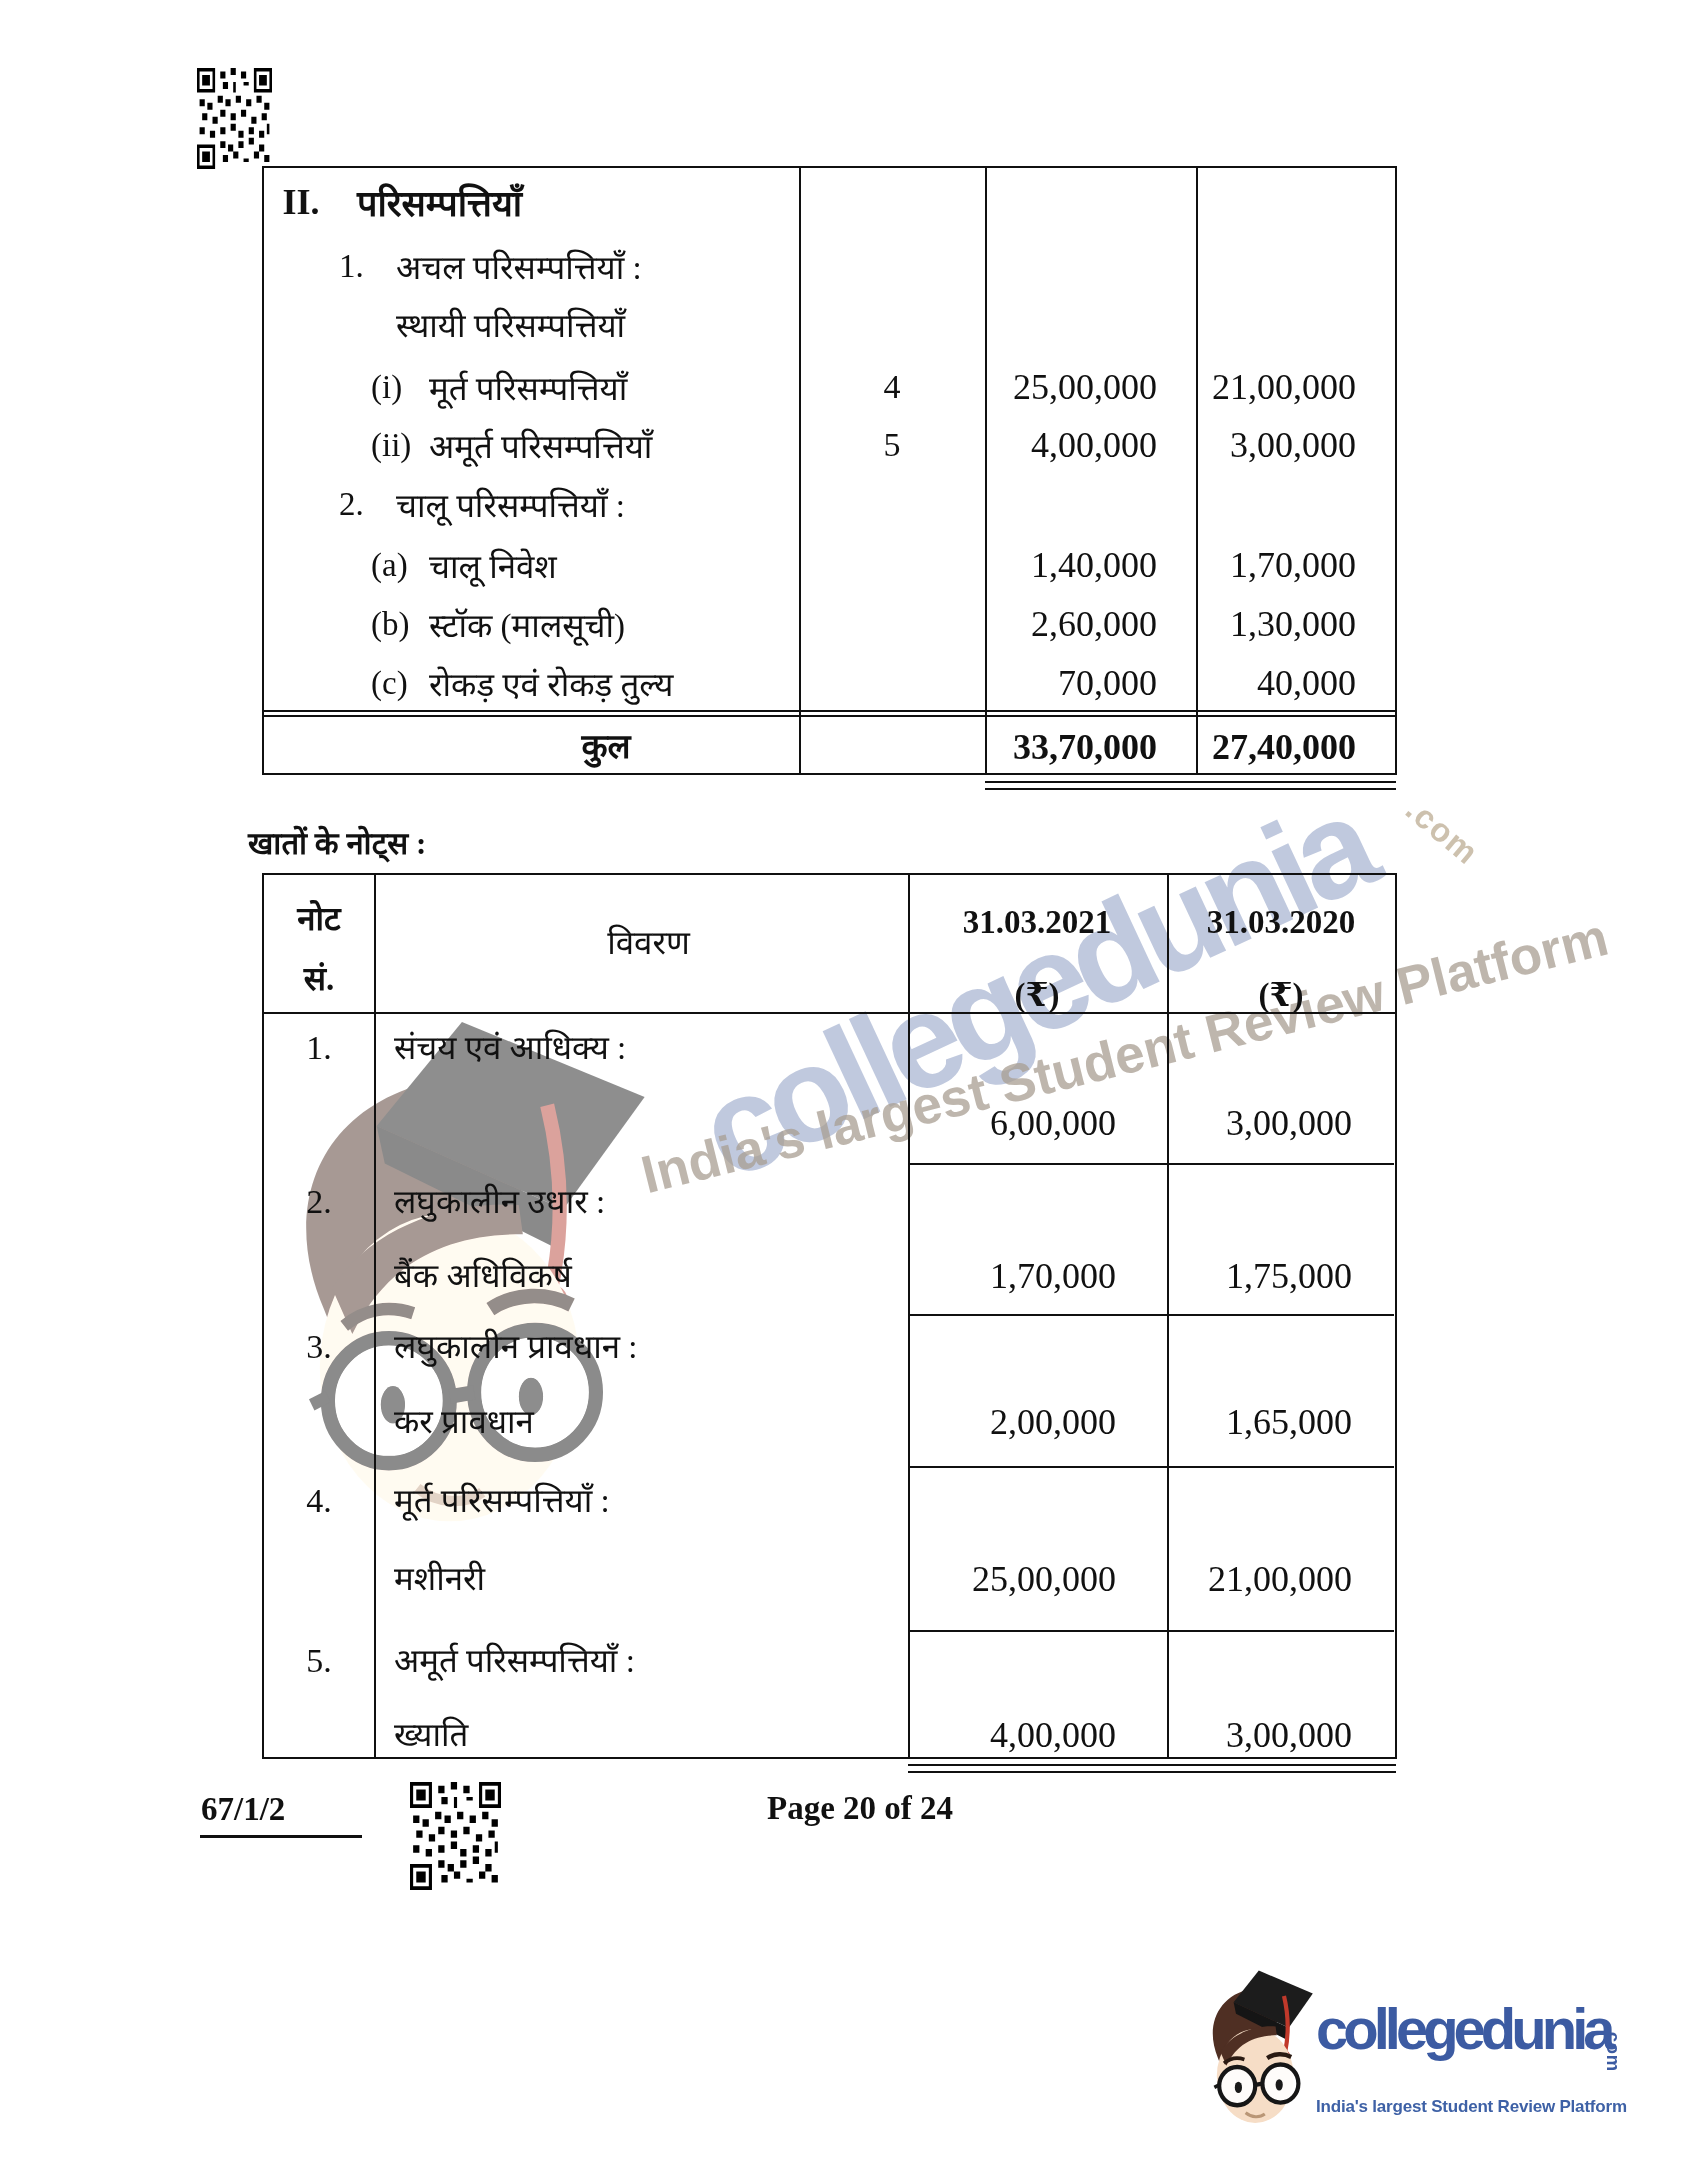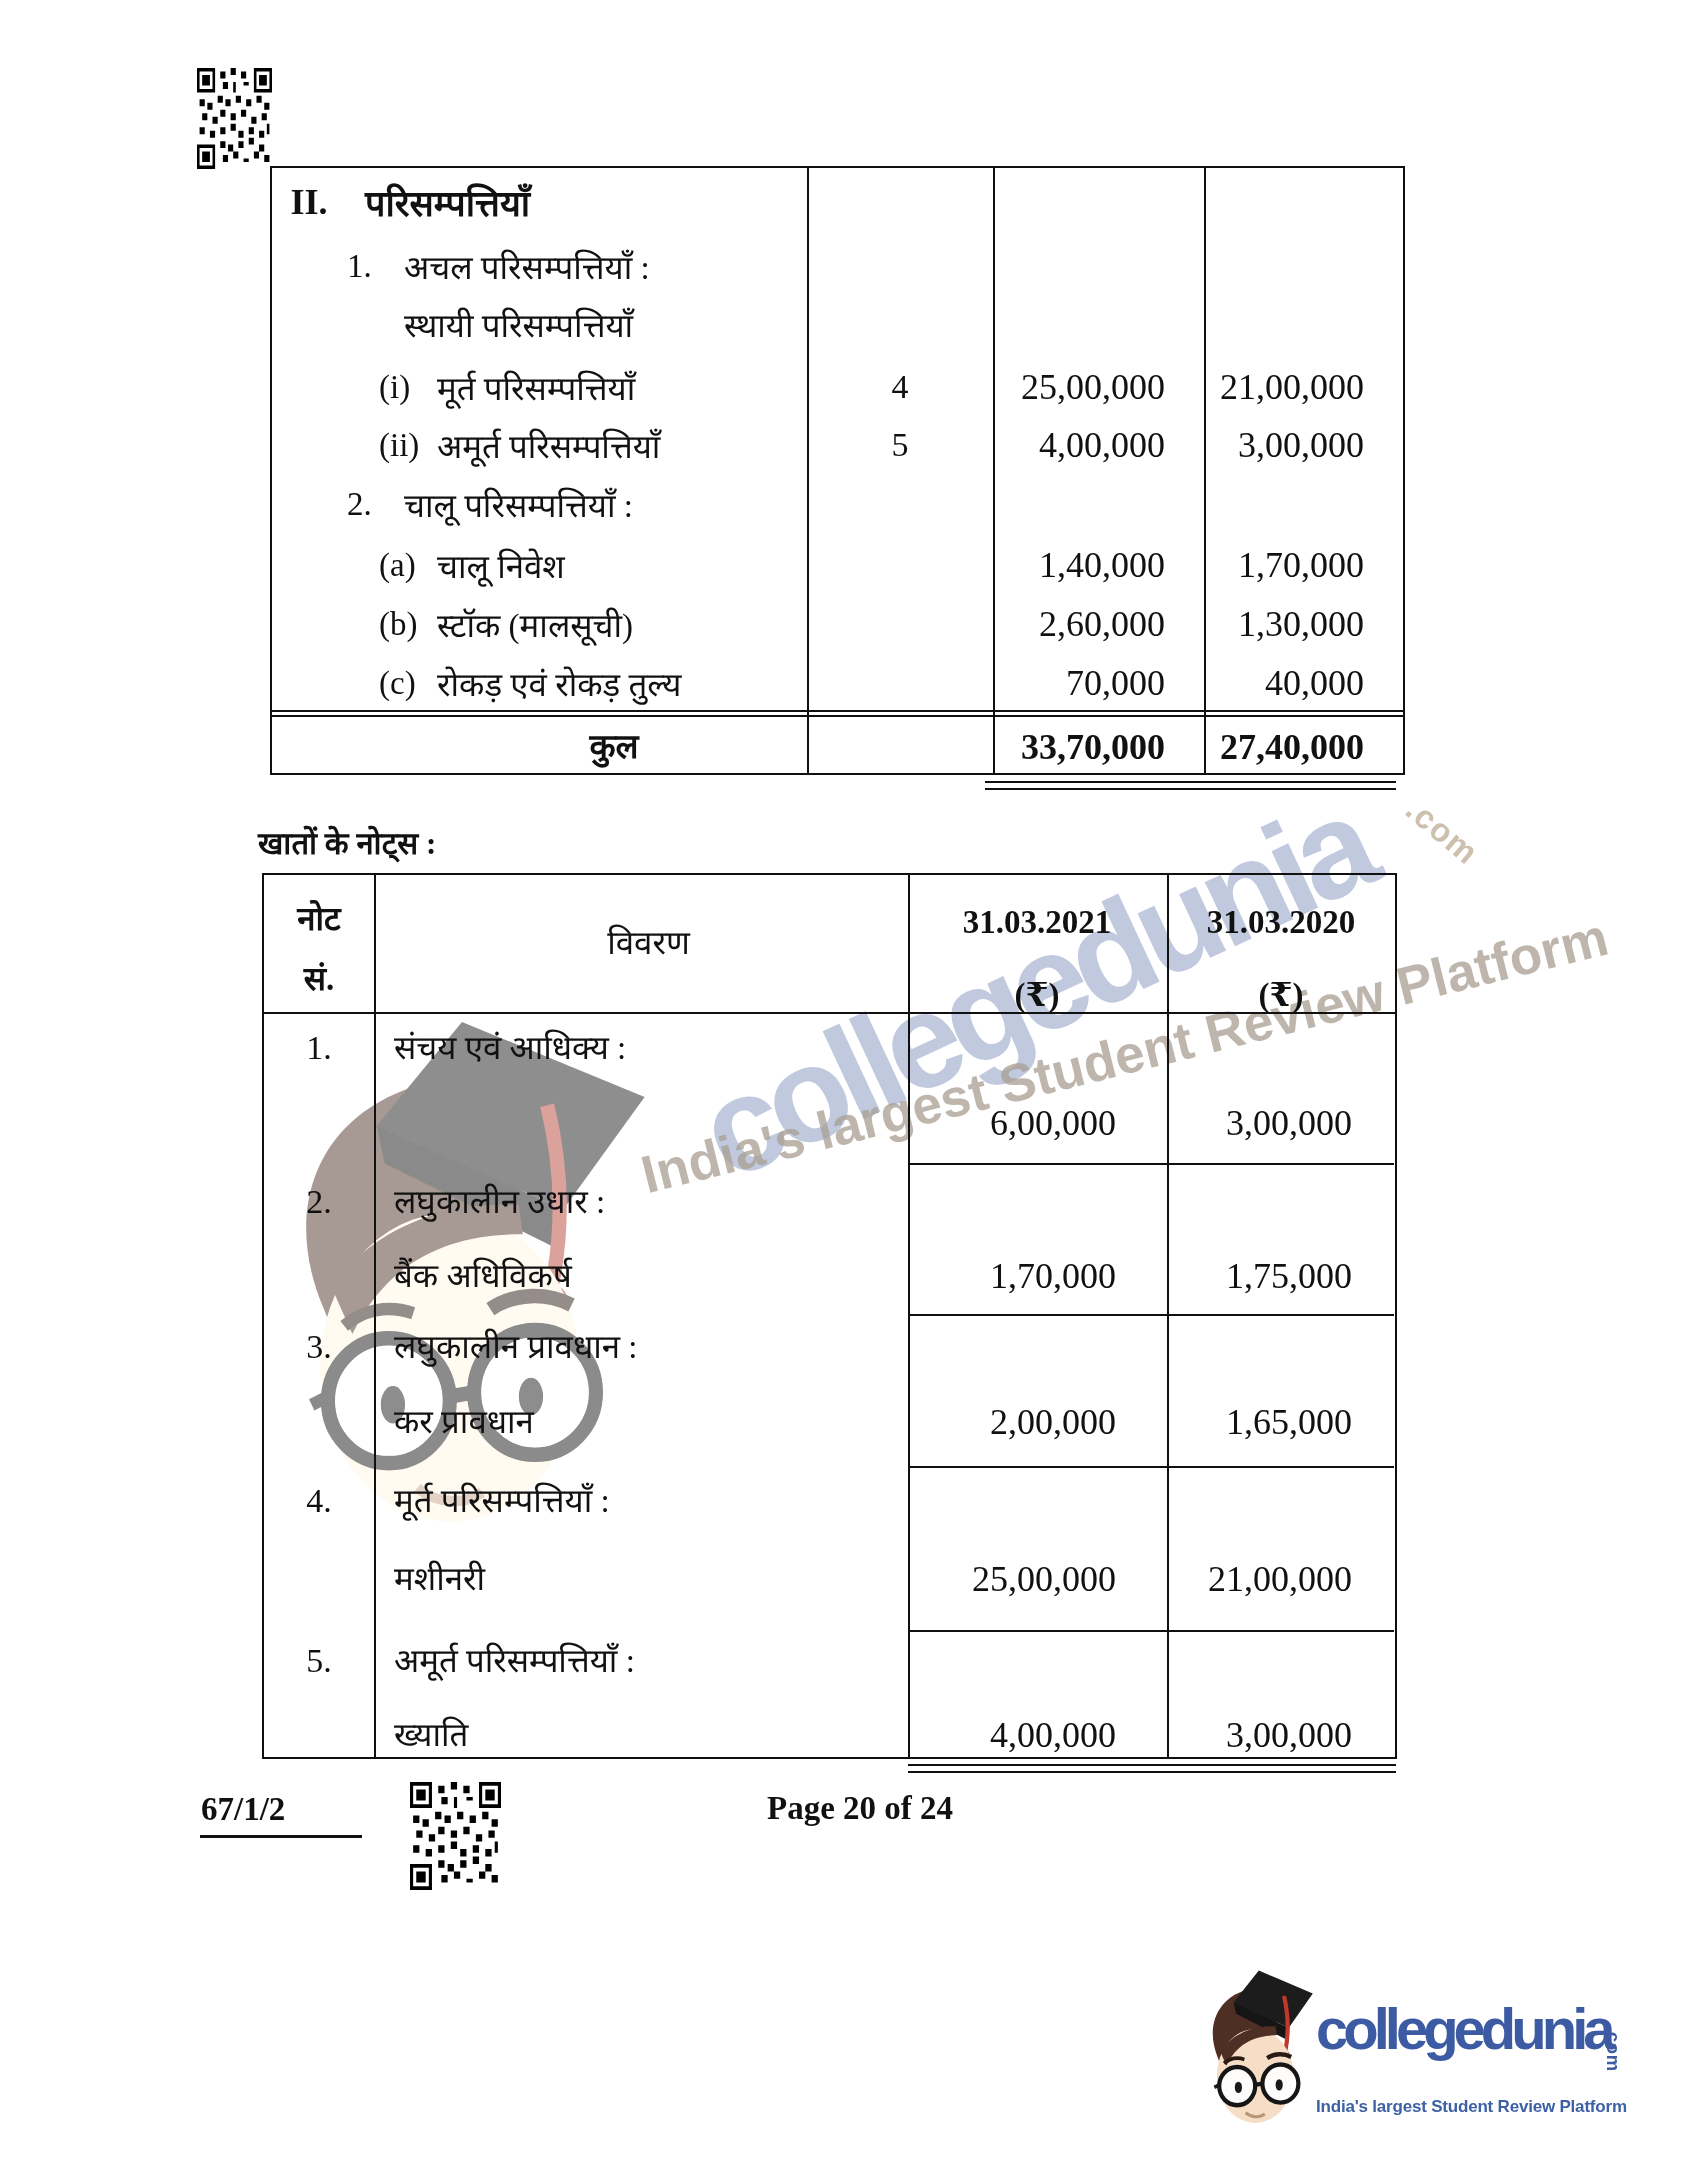--- a/index.html
+++ b/index.html
@@ -21,21 +21,21 @@
               font-family:"Liberation Sans","DejaVu Sans",sans-serif;font-weight:bold;
               font-size:53px;color:rgba(168,158,145,.75);white-space:nowrap;}
 
   
   .qr{position:absolute;z-index:2;}
   .qr-top{left:197px;top:68px;width:75px;height:101px;}
   .qr-bottom{left:410px;top:1782px;width:91px;height:108px;}
 
   
   .ttable{position:absolute;left:262px;top:166px;width:1135px;height:609px;
-          border:2.1px solid #101010;box-sizing:border-box;z-index:2;margin-left:8px;}
+          border:2.1px solid #101010;box-sizing:border-box;z-index:2;}
   .vline{position:absolute;top:0;bottom:0;width:2.1px;background:#101010;}
   .ttable .v1{left:535px;} .ttable .v2{left:721px;} .ttable .v3{left:932px;}
   .trow{position:absolute;left:0;width:1130px;height:60px;display:grid;
         grid-template-columns:535px 186px 211px 199px;align-items:center;}
   .cl{position:relative;height:100%;}
   .rnum,.rtxt{position:absolute;top:50%;transform:translateY(-50%);white-space:nowrap;}
   .dev{font-size:33px;}
   .ind-t .rnum{left:18.5px;font-weight:bold;font-size:36px;}
   .ind-t .rtxt{left:93px;font-weight:bold;font-size:36px;}
   .ind-a .rnum{left:75px;} .ind-a .rtxt{left:132px;text-align:center;}
@@ -44,21 +44,21 @@
   .cn{text-align:center;font-size:34px;}
   .cv{text-align:right;padding-right:39px;font-size:36px;}
   .dbl-rule{position:absolute;left:0;width:100%;top:542px;height:7.1px;box-sizing:border-box;
             border-top:2.1px solid #101010;border-bottom:2.1px solid #101010;}
   .total-row{top:552px;height:54px;font-weight:bold;}
   .total-row .cl{text-align:center;padding-left:149px;line-height:54px;font-size:34px;}
   .under-total{position:absolute;left:985px;top:781px;width:411px;height:8.5px;z-index:2;
                border-top:2.8px solid #101010;border-bottom:2.1px solid #101010;box-sizing:border-box;}
 
   
-  .notes-heading{position:absolute;left:258px;top:821px;font-size:31px;font-weight:bold;z-index:2;}
+  .notes-heading{position:absolute;left:248px;top:821px;font-size:31px;font-weight:bold;z-index:2;}
   .ntable{position:absolute;left:262px;top:873px;width:1135px;height:886px;
           border:2.1px solid #101010;box-sizing:border-box;z-index:2;}
   .ntable .v1{left:110px;} .ntable .v2{left:644px;} .ntable .v3{left:903px;}
   .hline{position:absolute;left:0;width:100%;height:2.1px;background:#101010;}
   .vsep{position:absolute;left:644px;width:486px;height:2.1px;background:#101010;}
   .ncell{position:absolute;height:48px;line-height:48px;white-space:nowrap;}
   .nnum{left:0;width:110px;text-align:center;font-size:34px;}
   .nl{left:130px;font-size:33px;}
   .nv1{left:644px;width:258px;text-align:right;padding-right:50px;box-sizing:border-box;font-size:36px;}
   .nv2{left:903px;width:228px;text-align:right;padding-right:43px;box-sizing:border-box;font-size:36px;}

